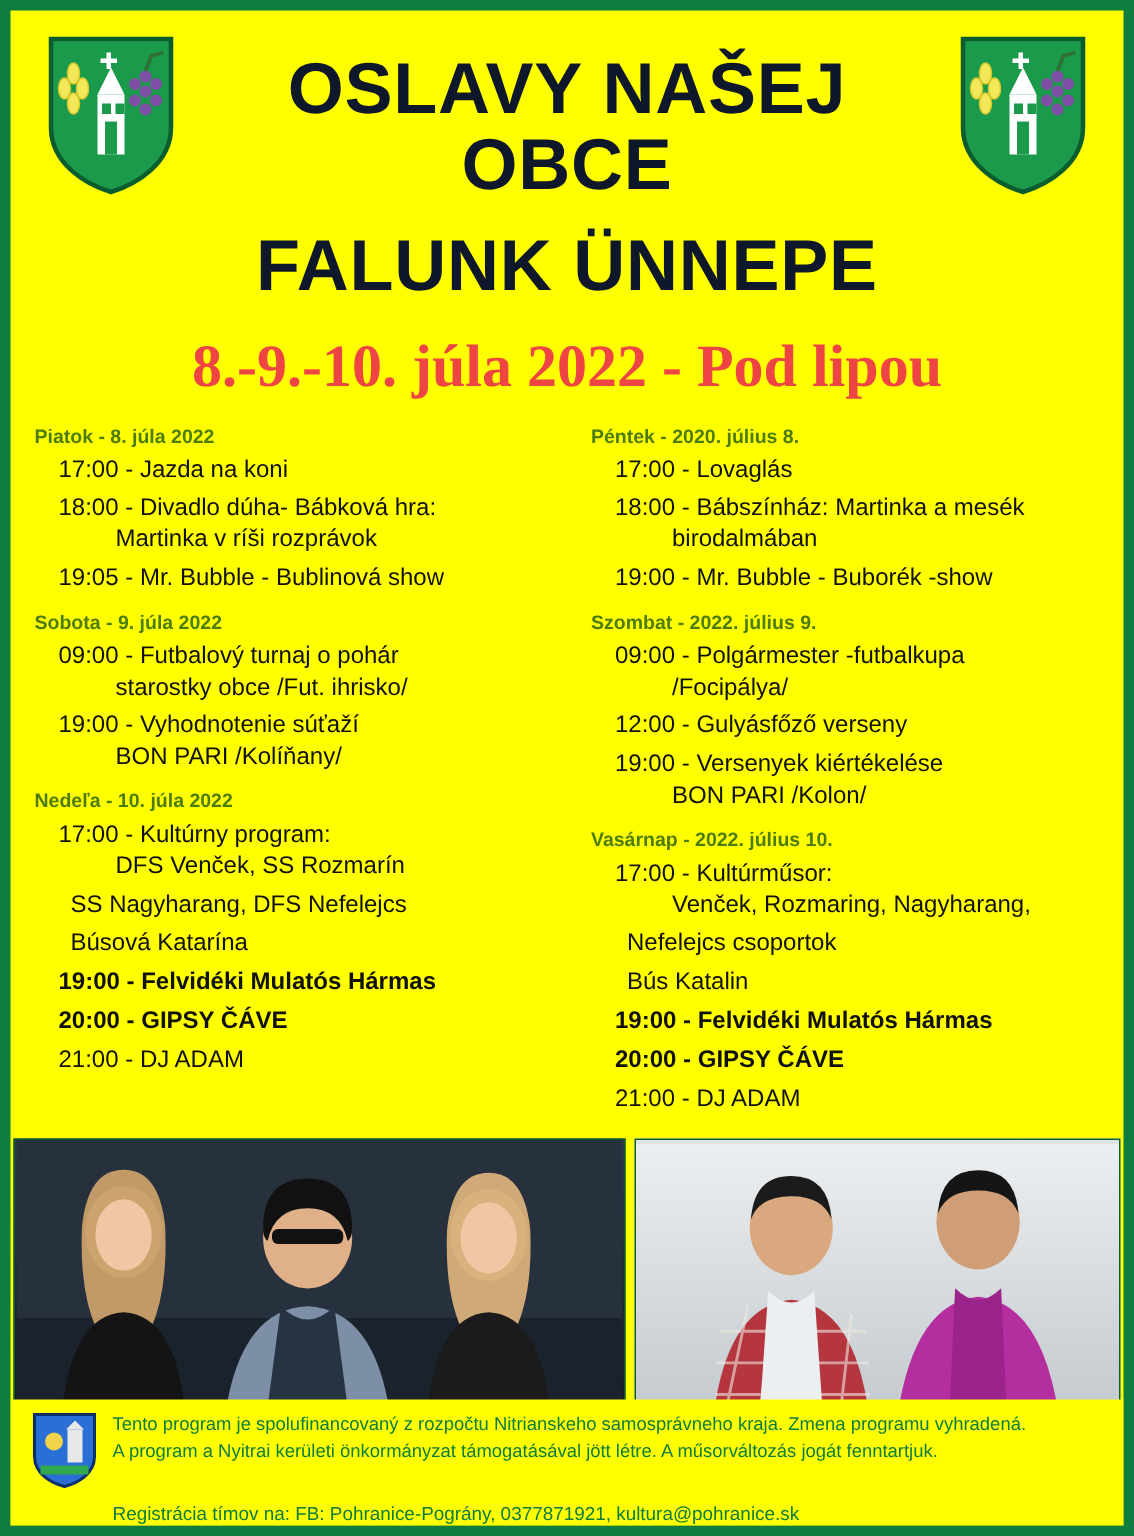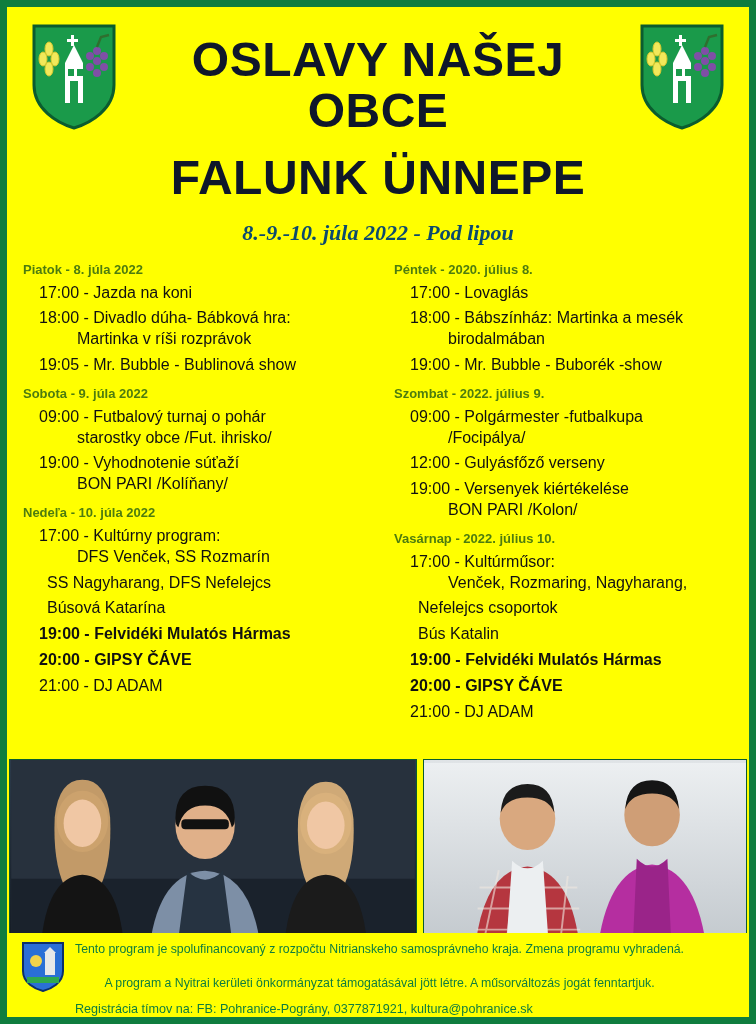--- a/index.html
+++ b/index.html
@@ -37,26 +37,25 @@
     color: #0f172a;
     font-weight: bold;
     letter-spacing: .5px;
     line-height: 1.06;
     font-size: 48px;
     margin: 16px;
   }
   .title1 { margin-top: 14px; }
   .title2 { margin-top: 6px; }
   .subtitle {
-    color: #0c4a6e;
+    color: #ef4444;
     font-weight: bold;
-    font-size: 22px;
+    font-size: 40px;
     font-family: "Liberation Serif", serif;
     margin: 16px 0 0 0;
-    font-style: italic;
   }
 
   
   .columns {
     display: flex;
     padding: 16px 6px 0 6px;
     gap: 0px;
     height: 562px;
   }
   .col { width: 50%; padding: 0 6px; }
@@ -106,24 +105,24 @@
   .p2 { background: linear-gradient(180deg,#dfe3e6 0%, #c9ced3 100%); }
 
   
   .footer {
     position: absolute;
     left: 0; right: 0; bottom: 0;
     height: 84px;
     background: #ffff00;
     padding: 8px 14px 6px 14px;
   }
-  .footer-inner { display: flex; gap: 10px; align-items: flex-start; text-align: center; }
+  .footer-inner { display: flex; gap: 10px; align-items: flex-start; }
   .footer-crest { width: 44px; height: 52px; flex: 0 0 44px; }
   .footer-text { color:#0f7d3e; font-size: 12.3px; line-height: 1.38; }
-  .footer-text .line2 { margin-top: 17px; }
+  .footer-text .line2 { margin-top: 1px; }
   .footer-reg { color:#0f7d3e; font-size: 12.6px; margin-top: 9px; padding-left: 54px; }
 </style>
 </head>
 <body>
 
 <div class="poster">
 
   <div class="header">
 
     <svg class="crest left" viewBox="0 0 86 108">

